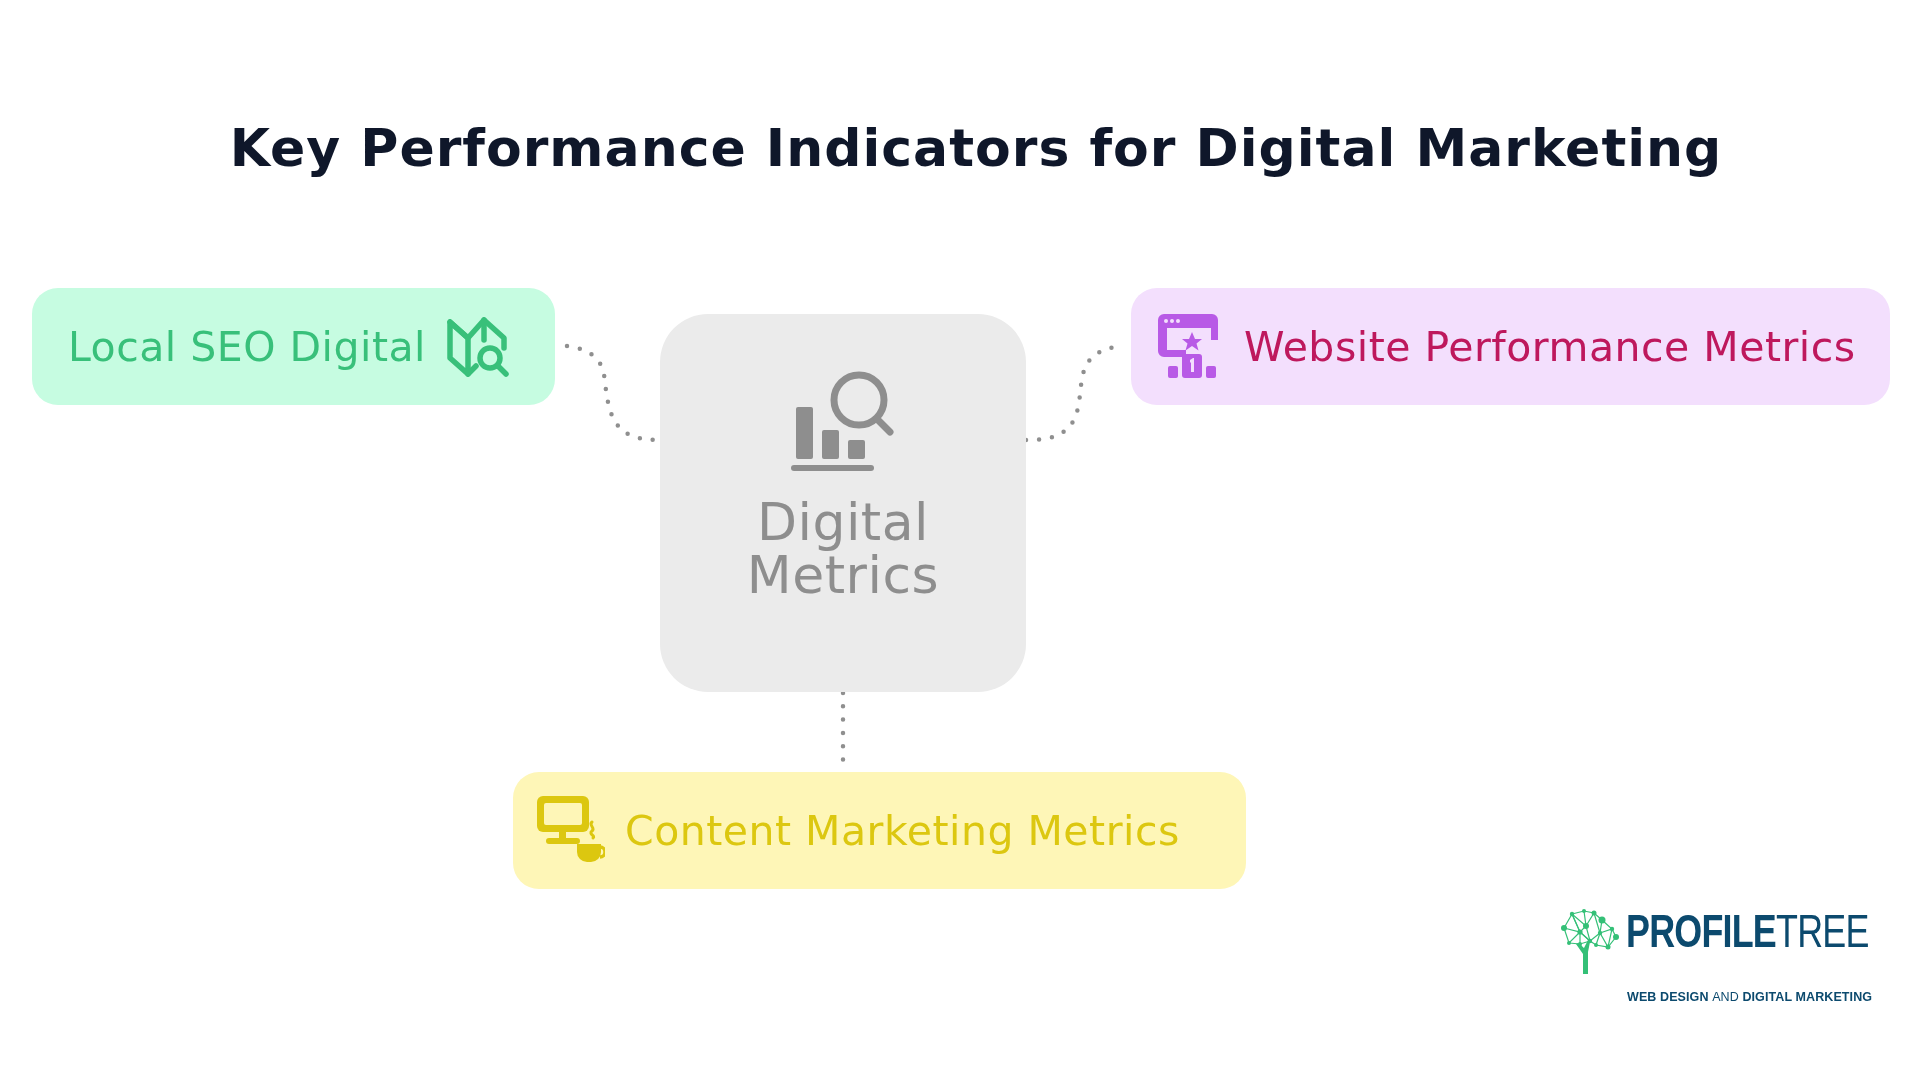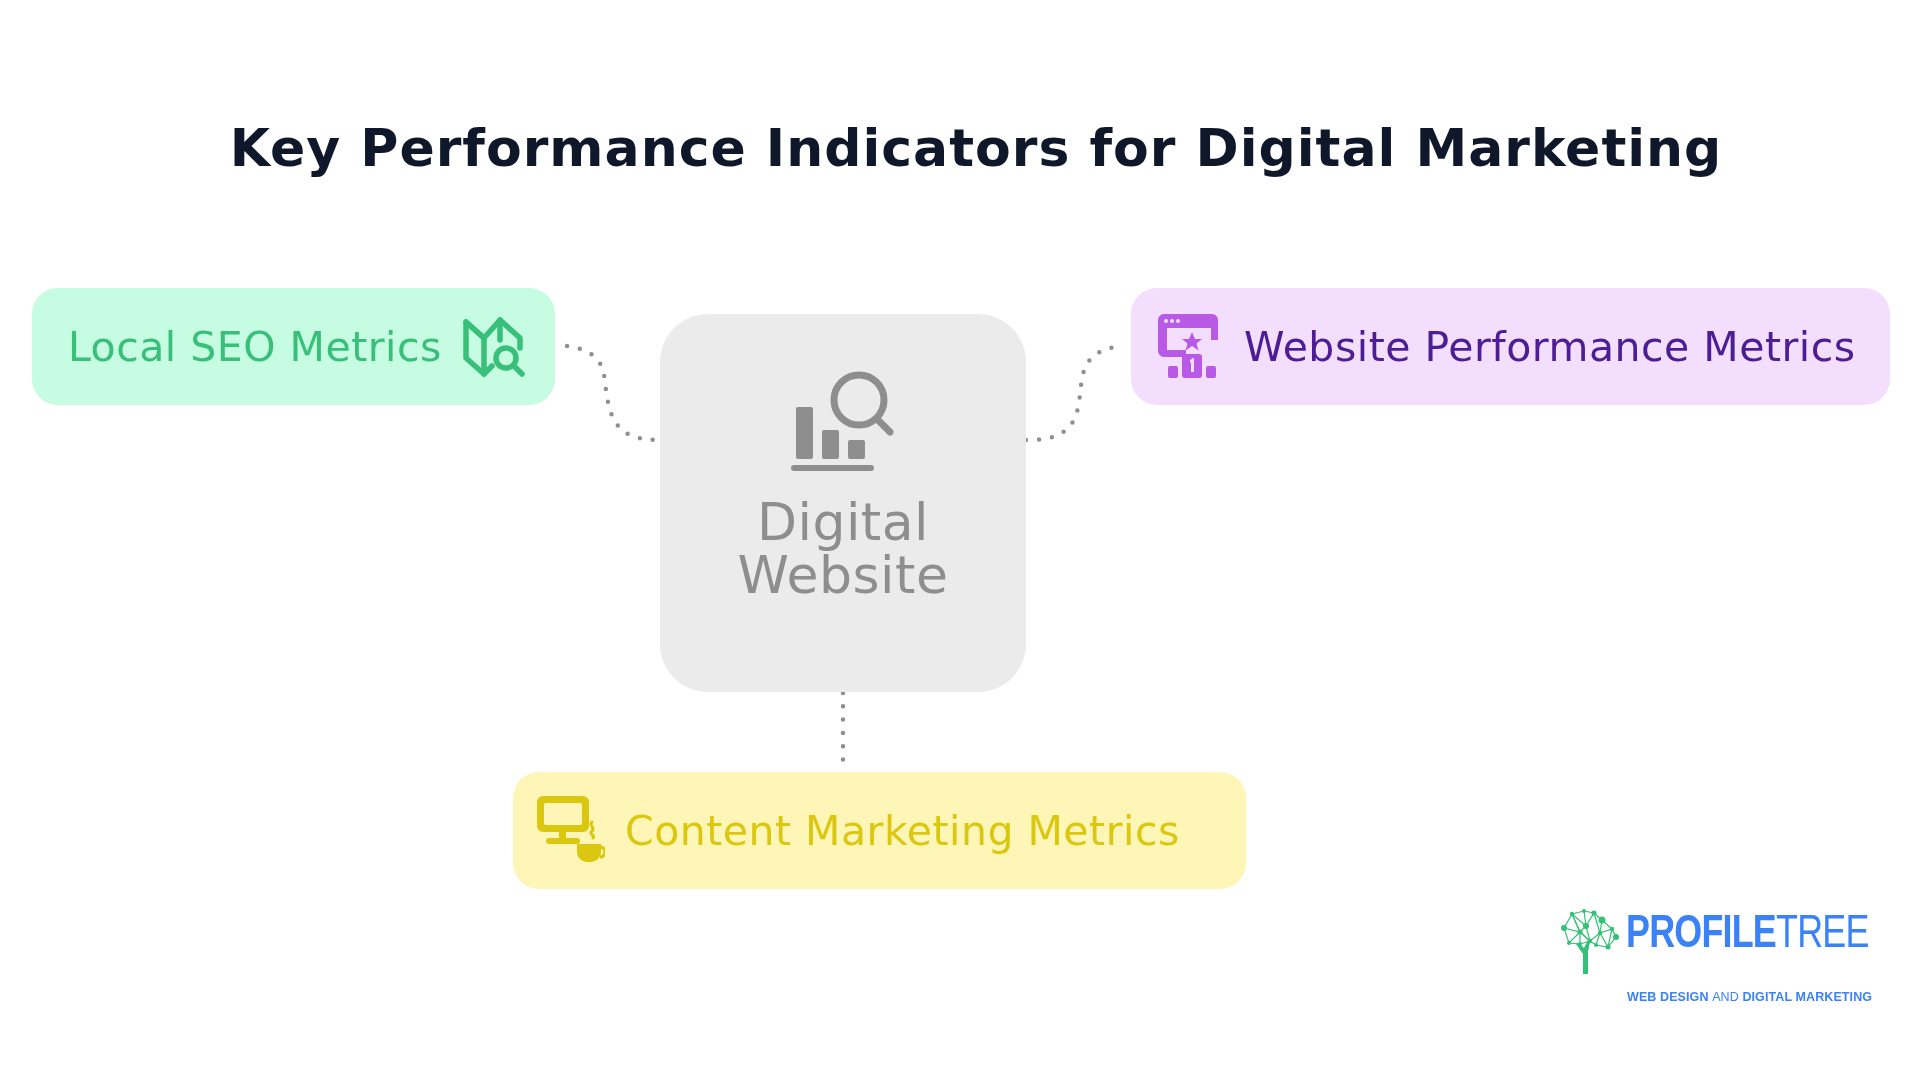--- a/index.html
+++ b/index.html
@@ -138,21 +138,21 @@
 
 <div class="title" style="color: #0f172a; margin-left: 16px;">Key Performance Indicators for Digital Marketing</div>
 
 <svg class="connectors" viewBox="0 0 1920 1080" width="1920" height="1080">
   <path d="M 567 346 C 612 352, 602 380, 608 402 C 614 432, 630 440, 660 440" fill="none" stroke="#8f8f8f" stroke-width="4.5" stroke-linecap="round" stroke-dasharray="0 13"></path>
   <path d="M 1026 440 C 1058 440, 1075 432, 1079 402 C 1083 378, 1078 352, 1120 346" fill="none" stroke="#8f8f8f" stroke-width="4.5" stroke-linecap="round" stroke-dasharray="0 13"></path>
   <path d="M 843 693 L 843 762" fill="none" stroke="#8f8f8f" stroke-width="4.5" stroke-linecap="round" stroke-dasharray="0 13.3"></path>
 </svg>
 
 <div class="box" id="box-local-seo" style="background: rgb(198, 252, 225);">
-  <span class="box-label" style="color: rgb(56, 192, 122);">Local SEO Metrics</span>
+  <span class="box-label" style="color: rgb(56, 192, 122);">Local SEO Digital</span>
   <span class="box-icon">
     <svg width="66" height="66" viewBox="0 0 66 66" fill="none" stroke-width="5.5" stroke-linecap="round" stroke-linejoin="round">
       <path class="stroke-fg" d="M 4 10 L 4 46 L 22 62 L 22 26 Z" stroke="#38c07a"></path>
       <path class="stroke-fg" d="M 4 10 L 22 26 L 38 8 L 58 26 L 58 36" stroke="#38c07a"></path>
       <path class="stroke-fg" d="M 38 8 L 38 28" stroke="#38c07a"></path>
       <path class="stroke-fg" d="M 22 62 L 30 54" stroke="#38c07a"></path>
       <circle class="stroke-fg" cx="44" cy="46" r="10" stroke="#38c07a"></circle>
       <path class="stroke-fg" d="M 52 54 L 60 62" stroke="#38c07a"></path>
     </svg>
   </span>
@@ -165,56 +165,56 @@
       <circle fill="#f3dffd" cx="8" cy="9" r="2"></circle>
       <circle fill="#f3dffd" cx="14" cy="9" r="2"></circle>
       <circle fill="#f3dffd" cx="20" cy="9" r="2"></circle>
       <path class="fill-fg" d="M 34 20 L 37 27 L 44 27 L 38.5 31.5 L 40.5 38.5 L 34 34 L 27.5 38.5 L 29.5 31.5 L 24 27 L 31 27 Z" fill="#b85ae6"></path>
       <rect class="fill-fg" x="24" y="42" width="20" height="24" rx="3" fill="#b85ae6"></rect>
       <path fill="#f3dffd" d="M 32 48 L 35 46 L 36 46 L 36 60 L 33 60 L 33 50 L 32 51 Z"></path>
       <rect class="fill-fg" x="10" y="54" width="10" height="12" rx="2" fill="#b85ae6"></rect>
       <rect class="fill-fg" x="48" y="54" width="10" height="12" rx="2" fill="#b85ae6"></rect>
     </svg>
   </span>
-  <span class="box-label" style="color: #4c1d95;">Website Performance Metrics</span>
+  <span class="box-label" style="color: #be185d;">Website Performance Metrics</span>
 </div>
 
 <div class="box" id="box-center" style="background: rgb(235, 235, 235);">
   <span class="box-icon">
     <svg width="108" height="106" viewBox="0 0 108 106">
       <rect class="fill-center" x="5" y="41" width="17" height="52" rx="2" fill="#8e8e8e"></rect>
       <rect class="fill-center" x="31" y="64" width="17" height="29" rx="2" fill="#8e8e8e"></rect>
       <rect class="fill-center" x="57" y="74" width="17" height="19" rx="2" fill="#8e8e8e"></rect>
       <rect class="fill-center" x="0" y="99" width="83" height="6" rx="3" fill="#8e8e8e"></rect>
       <circle class="stroke-center" cx="68" cy="34" r="25" fill="none" stroke-width="7" stroke="#8e8e8e"></circle>
       <path class="stroke-center" d="M 86 53 L 99 66" fill="none" stroke-width="7" stroke-linecap="round" stroke="#8e8e8e"></path>
     </svg>
   </span>
   <div class="center-label" style="color: rgb(142, 142, 142);">
     <div>Digital</div>
-    <div>Website</div>
+    <div>Metrics</div>
   </div>
 </div>
 
 <div class="box" id="box-content" style="background: rgb(254, 246, 183);">
   <span class="box-icon">
     <svg width="68" height="66" viewBox="0 0 68 66">
       <path class="fill-fg" d="M 6 0 H 46 A 6 6 0 0 1 52 6 V 30 A 6 6 0 0 1 46 36 H 6 A 6 6 0 0 1 0 30 V 6 A 6 6 0 0 1 6 0 Z" fill="#dcc710"></path>
       <rect fill="#fef6b7" x="7" y="7" width="38" height="22" rx="2"></rect>
       <rect class="fill-fg" x="22" y="36" width="7" height="9" fill="#dcc710"></rect>
       <rect class="fill-fg" x="9" y="42" width="34" height="6" rx="3" fill="#dcc710"></rect>
       <path class="stroke-fg" d="M 55 26 C 51 29, 59 32, 55 35 C 51 38, 59 40, 56 42" fill="none" stroke-width="3" stroke-linecap="round" stroke="#dcc710"></path>
       <path class="fill-fg" d="M 40 48 H 64 V 56 A 10 10 0 0 1 54 66 H 50 A 10 10 0 0 1 40 56 Z" fill="#dcc710"></path>
       <path class="stroke-fg" d="M 63 51 A 5 5 0 0 1 63 61" fill="none" stroke-width="3.5" stroke="#dcc710"></path>
     </svg>
   </span>
   <span class="box-label" style="color: rgb(220, 199, 16);">Content Marketing Metrics</span>
 </div>
 
-<div class="logo" style="color: #3b82f6;">
+<div class="logo" style="color: #0c4a6e;">
   <svg class="logo-tree" width="62" height="66" viewBox="0 0 62 66">
     <g class="logo-stroke" fill="none" stroke-width="1.2" stroke="#34c077">
       <path d="M 12 6 L 24 3 L 34 5 L 42 12 L 52 21 L 56 29 L 48 39 L 36 37 L 30 33 L 20 24 L 12 6"></path>
       <path d="M 4 20 L 12 6 L 20 24 L 4 20 L 9 35 L 20 24 L 26 18 L 34 5 L 40 25 L 30 33 L 26 18 L 12 6"></path>
       <path d="M 40 25 L 52 21 L 48 39 L 40 25 L 36 37"></path>
       <path d="M 9 35 L 20 36 L 30 33 L 20 24 L 20 36 L 26 46"></path>
       <path d="M 42 12 L 40 25 M 24 3 L 26 18"></path>
     </g>
     <g class="logo-fill" fill="#34c077">
       <circle cx="12" cy="6" r="2.2"></circle>

